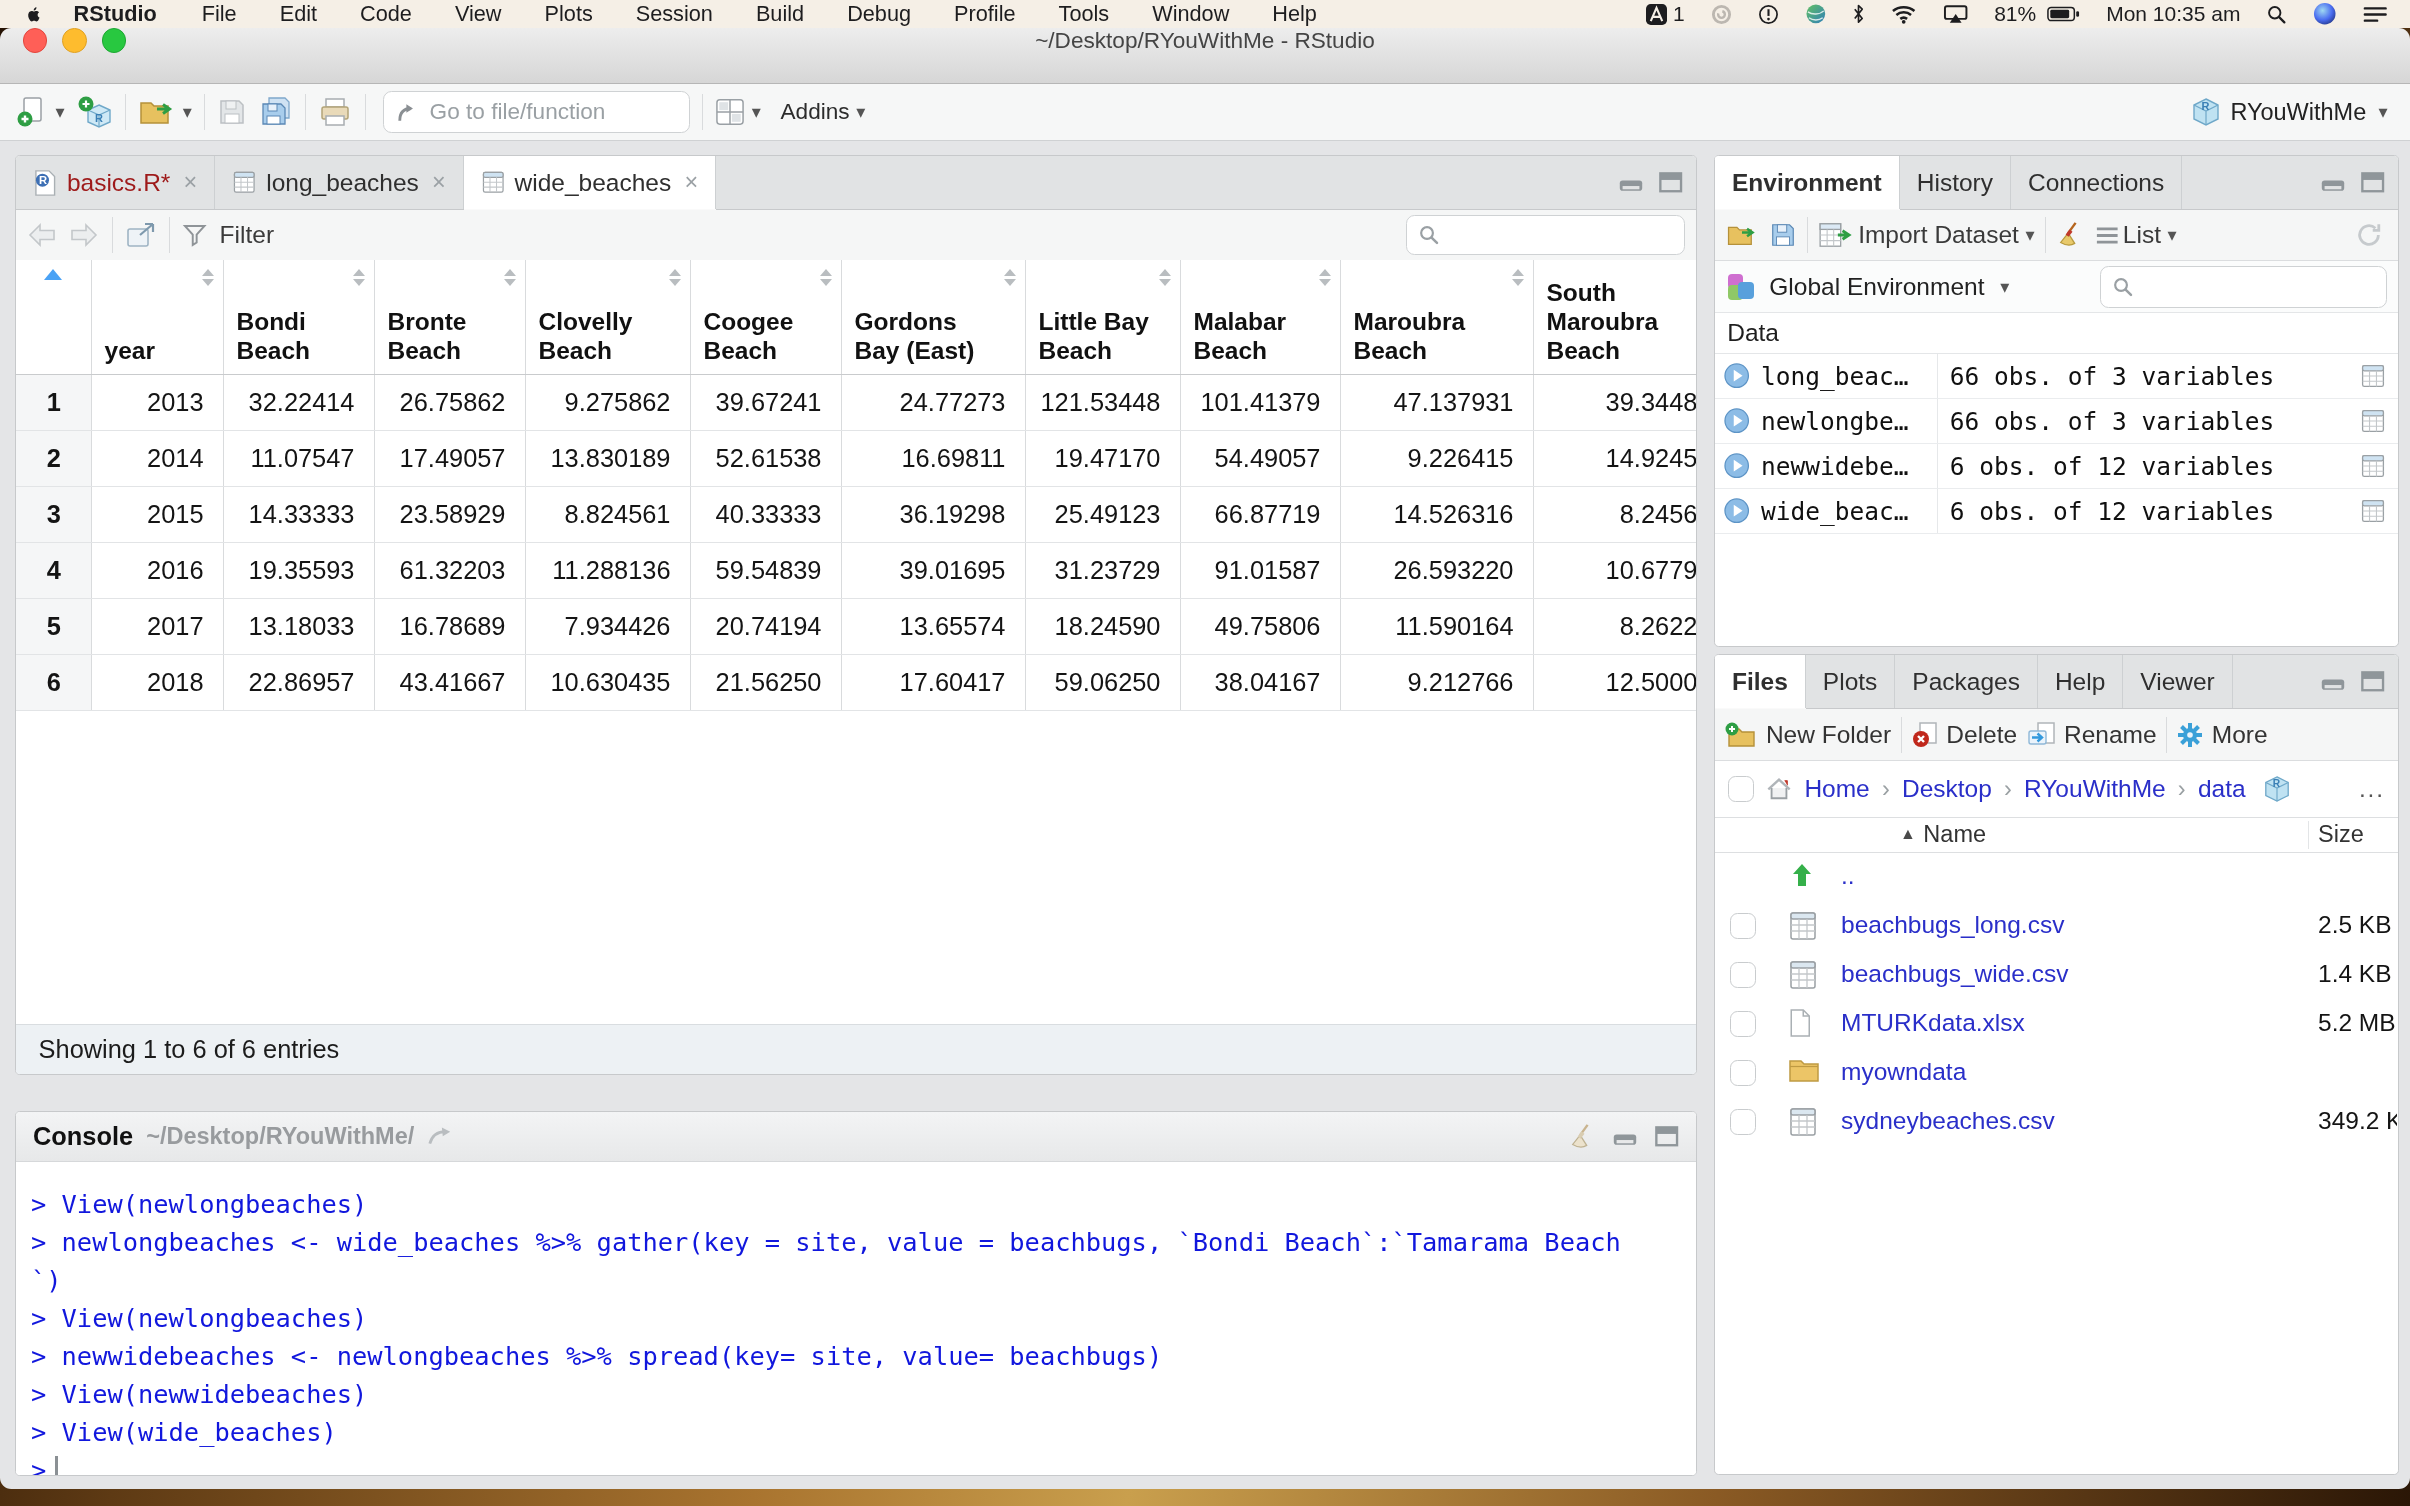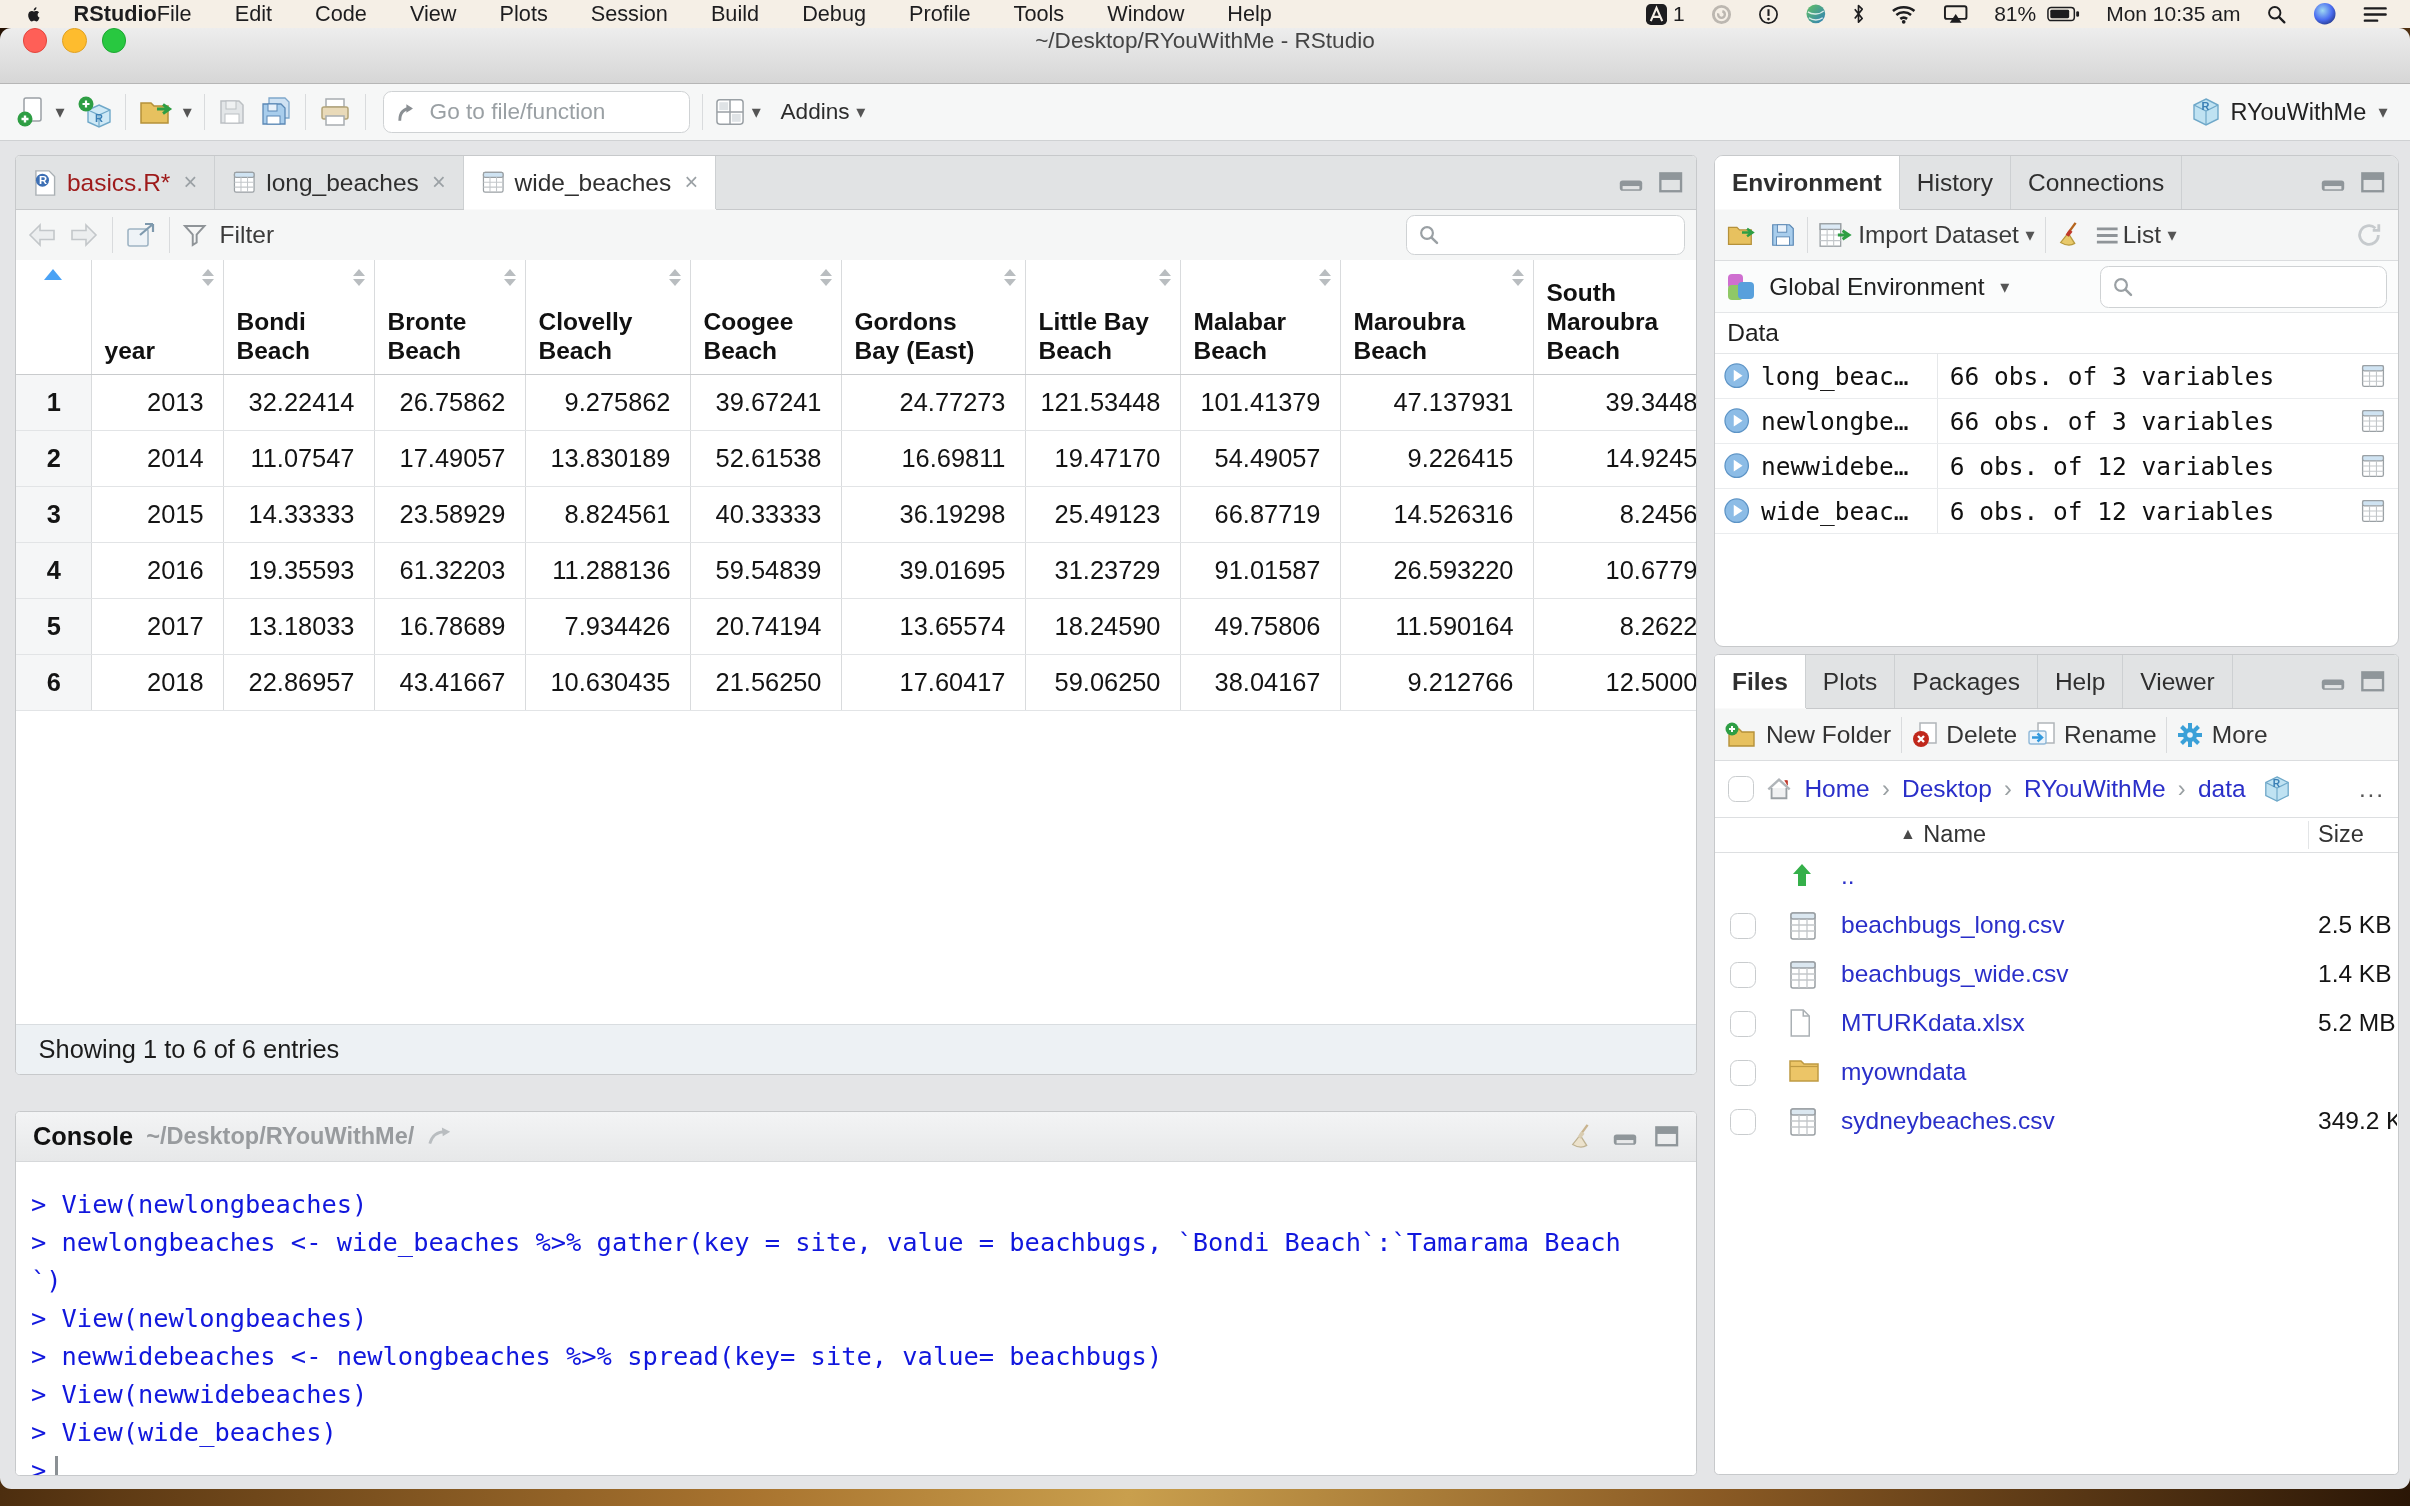--- a/index.html
+++ b/index.html
@@ -4,21 +4,21 @@
 <style>
   html,body{margin:0;padding:0;width:2411px;height:1507px;overflow:hidden;
     font-family:"Liberation Sans",sans-serif;}
   body{background:linear-gradient(100deg,#241103 0%,#5e3a14 14%,#a9742f 38%,#c99f4d 52%,#8a5a24 74%,#2a1606 100%);}
 
   
   .menubar{position:absolute;top:0;left:0;right:0;height:28px;background:#f5efe6;
     display:flex;align-items:center;padding:0 22.6px;font-size:21.7px;color:#1d1d1f;z-index:9;}
   .apple{display:flex;align-items:center;}
   .app-name{font-weight:bold;margin-left:30px;}
-  .menus{display:flex;gap:43px;justify-content:center;}
+  .menus{display:flex;gap:43px;margin-left:45px;justify-content:center;}
   .menu-item{white-space:nowrap;}
   .mstatus{margin-left:auto;display:flex;align-items:center;gap:26px;}
   .mstatus span.txt{font-size:21px;}
 
   
   .titlebar{position:absolute;top:28px;left:0;right:0;height:55px;
     background:linear-gradient(#ededed,#d6d6d6);border-bottom:0.9px solid #b6b6b6;
     border-radius:11.3px 11.3px 0 0;display:flex;align-items:flex-start;}
   .lights{position:absolute;left:22.6px;display:flex;gap:15px;}
   .light{width:22.6px;height:22.6px;border-radius:50%;}
@@ -40,21 +40,21 @@
   .tool-label{font-size:22.6px;color:#2c2c2c;}
   .project{margin-left:auto;display:flex;align-items:center;gap:9.4px;font-size:23.5px;color:#222;margin-right:7.5px;}
 
   .window-bg{position:absolute;top:141px;left:0;right:0;height:1348px;background:#e4e5e7;
     border-radius:0 0 11.3px 11.3px;}
 
   
   .pane{position:absolute;background:#fff;border:0.9px solid #c7c9cb;border-radius:4.7px;overflow:hidden;}
   #source-pane{left:15px;top:155px;width:1680px;height:918px;}
   #console-pane{left:15px;top:1111px;width:1680px;height:363px;}
-  #env-pane{left:1714px;top:155px;width:683px;height:490px;border-radius:9px;}
+  #env-pane{left:1714px;top:155px;width:683px;height:490px;}
   #files-pane{left:1714px;top:654px;width:683px;height:819px;}
 
   .tabbar{height:53px;background:#e1e3e4;border-bottom:0.9px solid #c7c9cb;
     display:flex;align-items:stretch;position:relative;}
   .tab{display:flex;align-items:center;gap:9.4px;padding:0 17px;border-right:0.9px solid #cdd0d2;
     font-size:24.5px;color:#2f2f2f;white-space:nowrap;}
   .tab.active{background:#fff;box-shadow:0 0.9px 0 #fff;}
   .tab .close-x{color:#9ba1a5;font-size:23.5px;margin-left:3.8px;}
   .tab .mod{color:#9e1a1a;}
   .minmax{position:absolute;right:13px;top:0;bottom:0;display:flex;align-items:center;gap:13px;}

